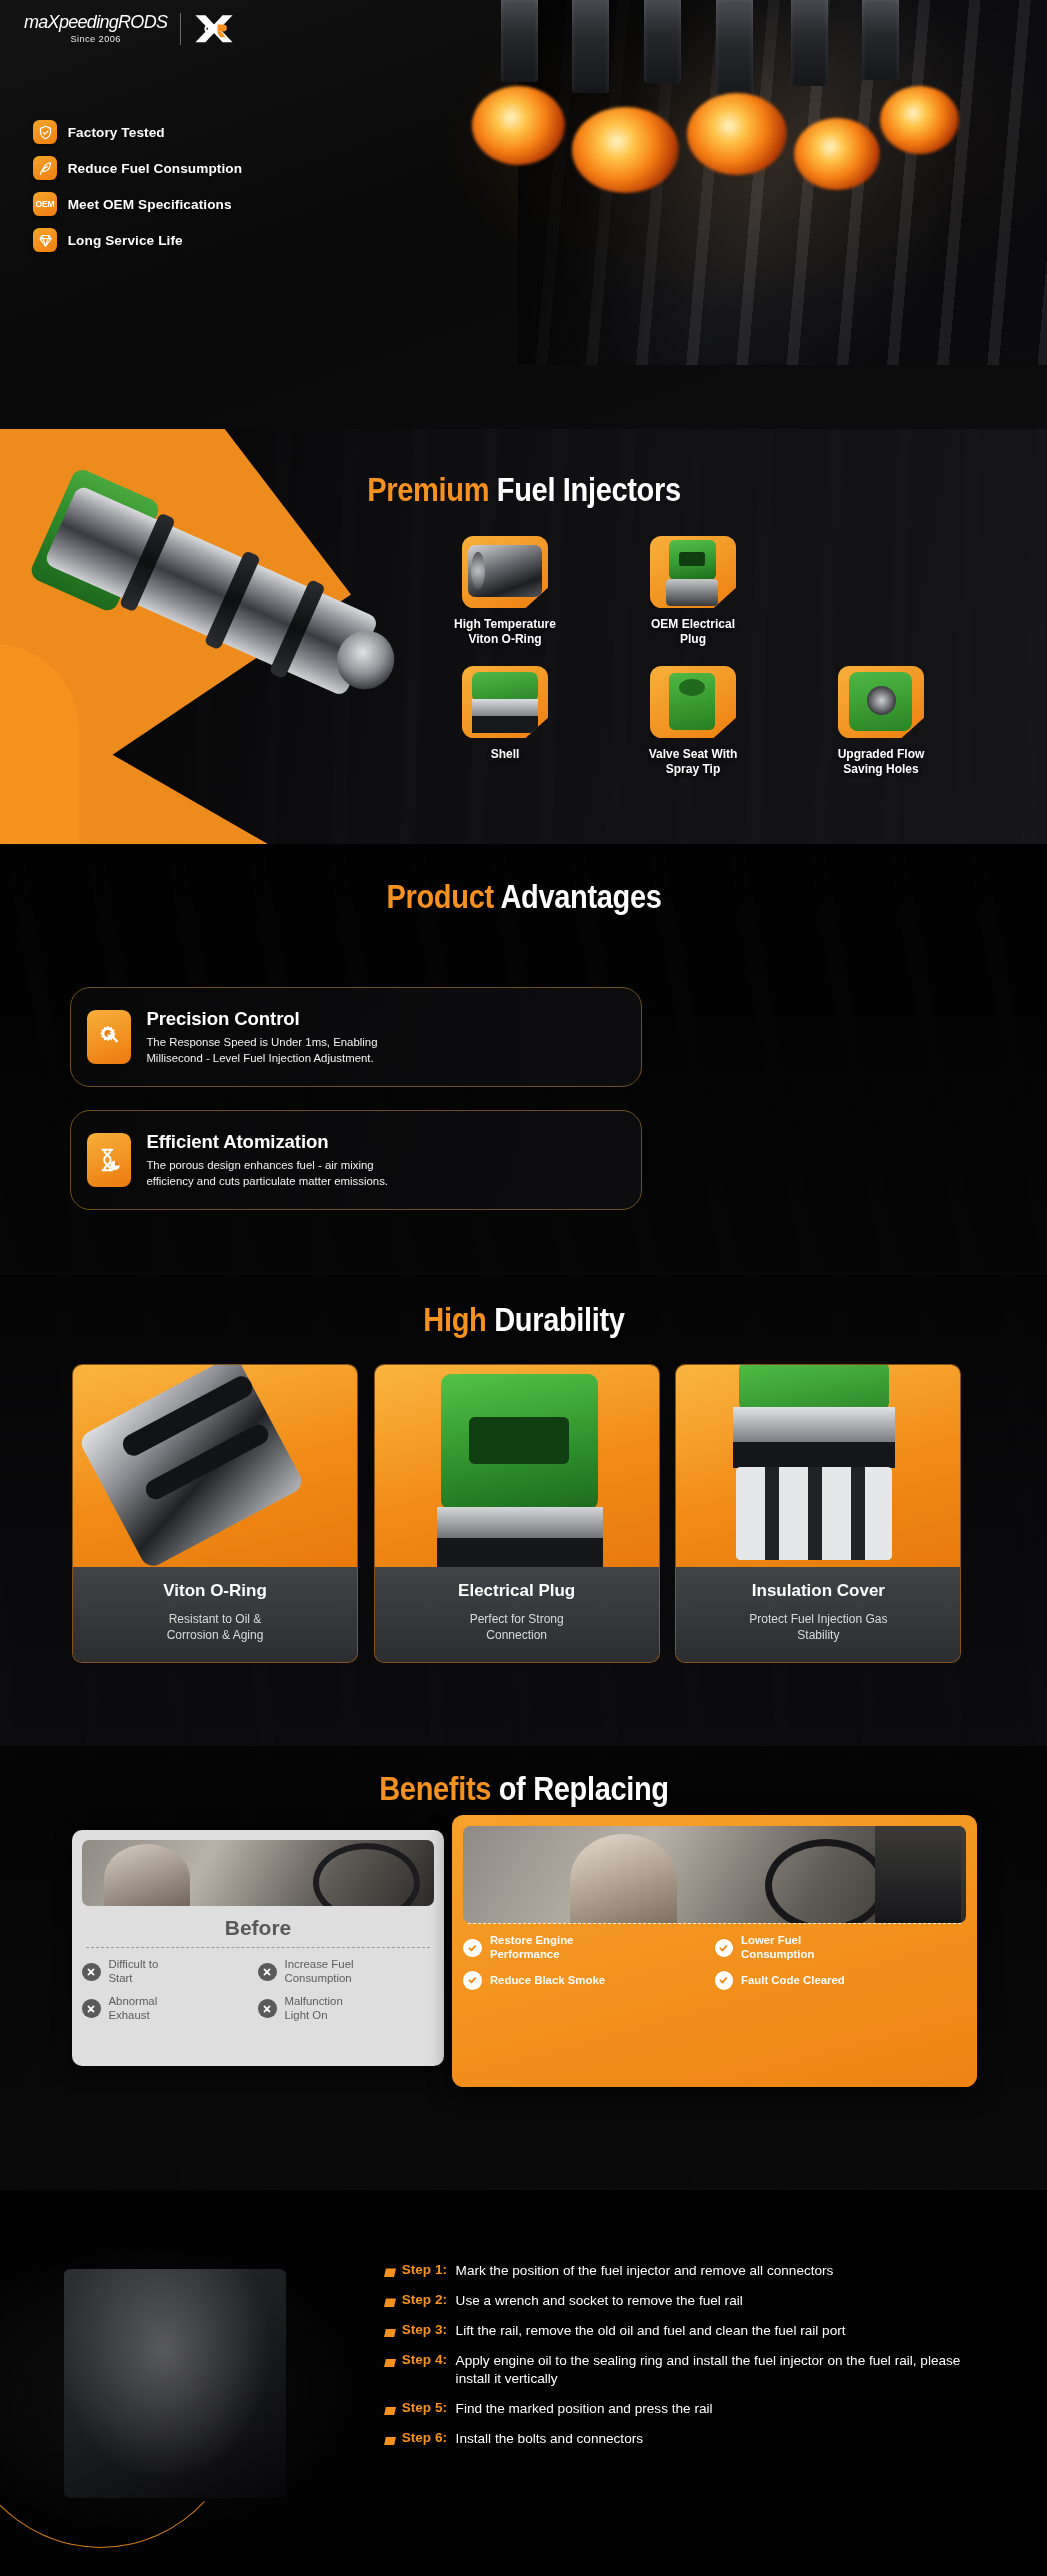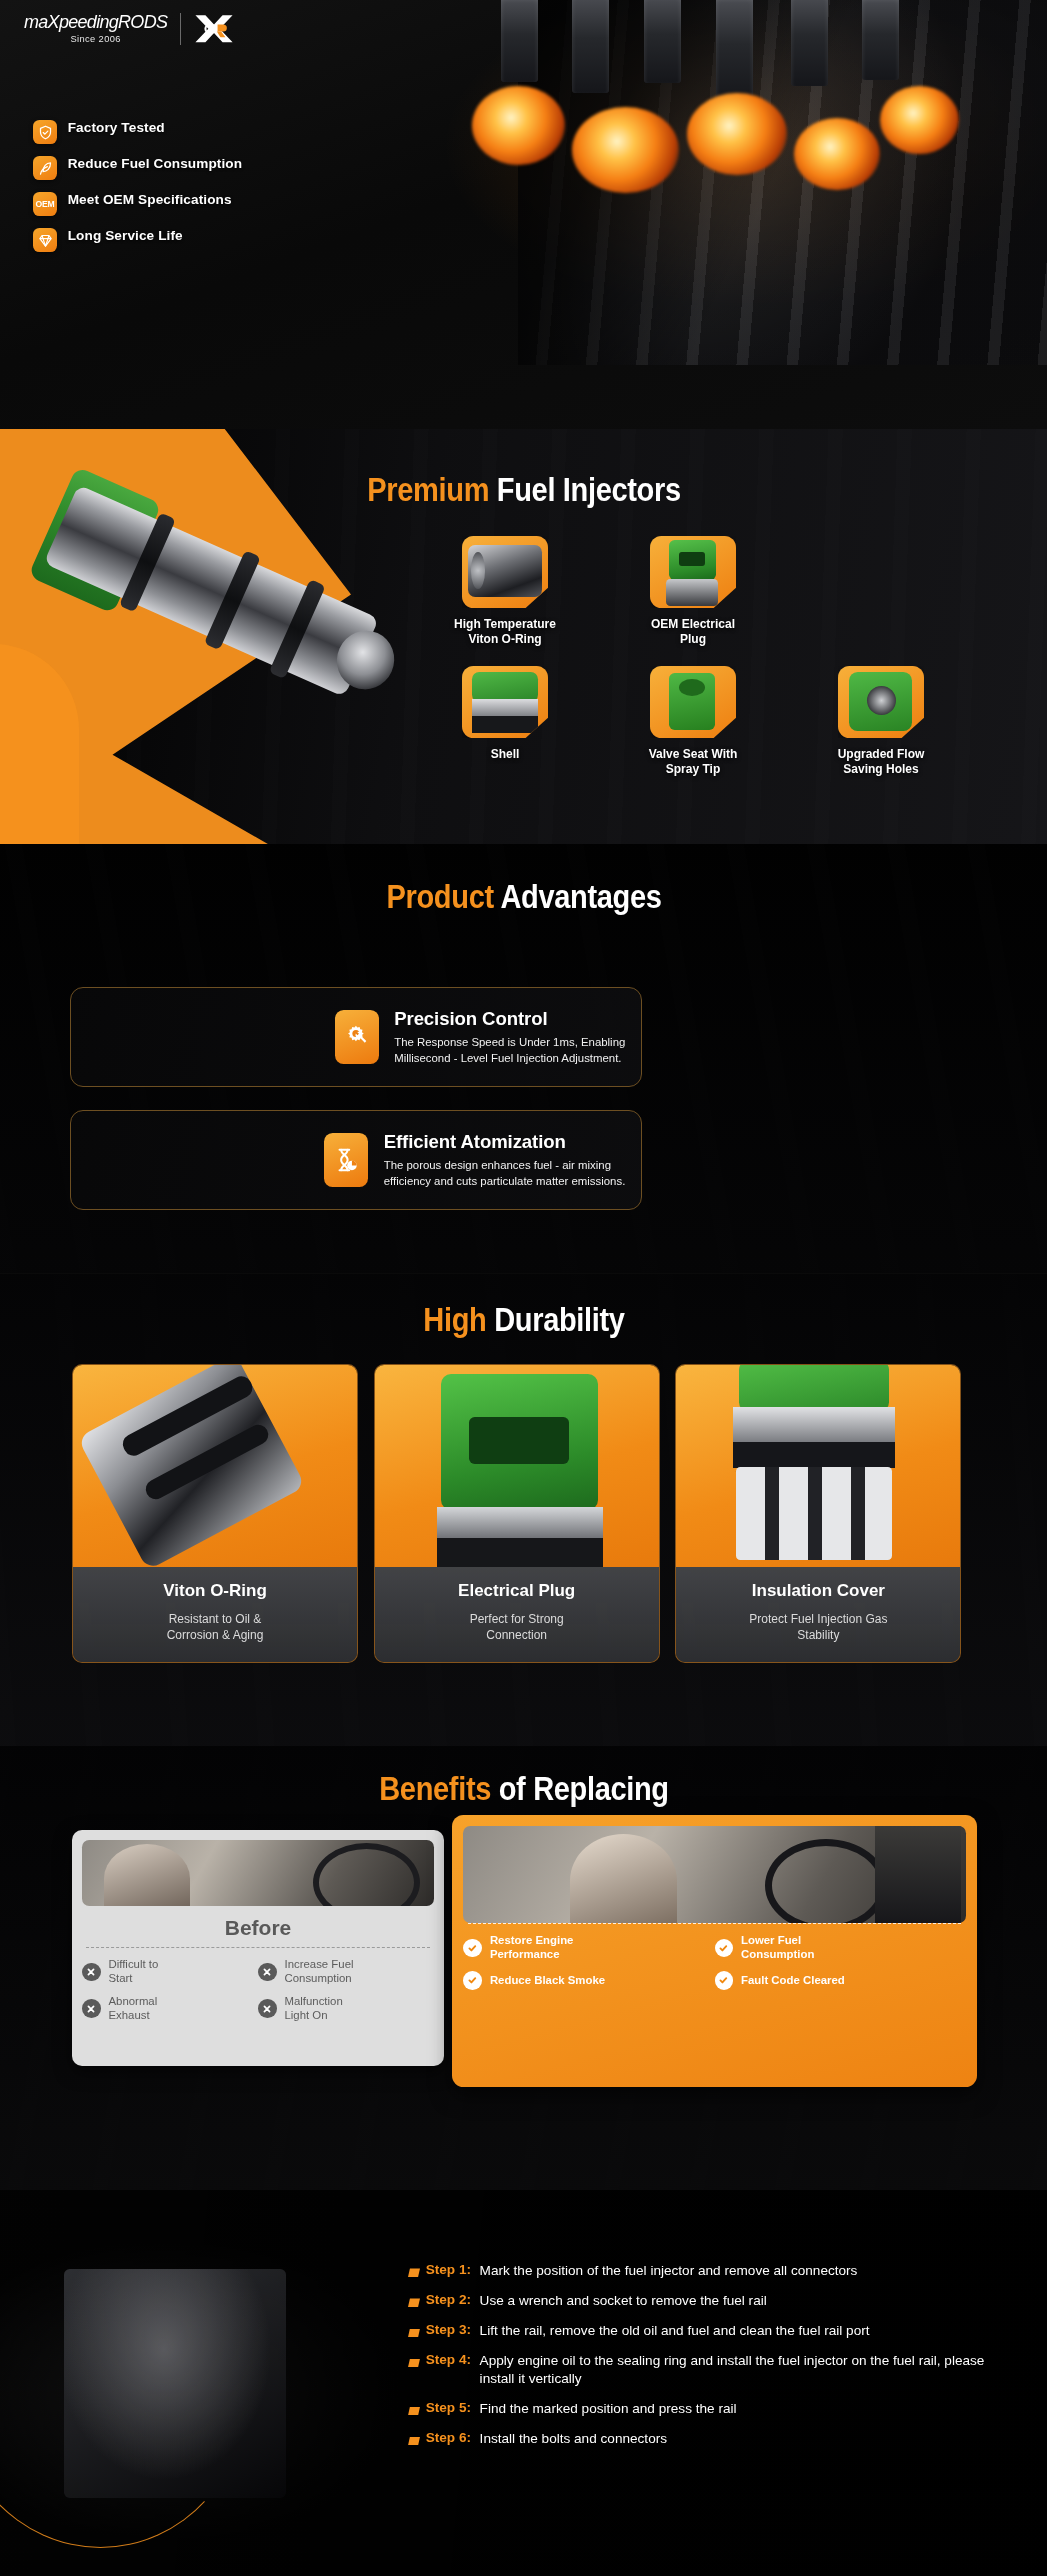--- a/index.html
+++ b/index.html
@@ -56,21 +56,21 @@
   .logo-since { font-size:9.3px; color:#e7e7e7; text-align:center; margin-top:2.9px; letter-spacing:0.4px; font-style:normal; font-weight:normal;}
   .logo-div { width:0.7px; height:31.5px; background:#6a6a6a; }
   .logo-mark { position:relative; width:40px; height:31.5px; }
 
   .hero-h1 {
     position:absolute; left:27px; top:54px;
     font-size:39px; font-weight:bold; letter-spacing:-0.7px; white-space:nowrap;
     text-shadow:0 1.4px 7.2px rgba(0,0,0,.85);
   }
   .hero-list { position:absolute; left:33px; top:120px; }
-  .hero-item { display:flex; align-items:flex-start; margin-bottom:12px; }
+  .hero-item { display:flex; align-items:center; margin-bottom:12px; }
   .hero-ico {
     width:24px; height:24px; border-radius:6.4px; flex:none;
     background:linear-gradient(150deg,#F6A62B,#EF7D10);
     display:flex; align-items:center; justify-content:center;
     box-shadow:0 1.4px 4.3px rgba(0,0,0,.5);
   }
   .hero-ico svg { display:block; }
   .hero-ico .oem { font-size:8.6px; font-weight:bold; color:#fff; letter-spacing:-0.2px; }
   .hero-lbl { margin-left:10.7px; font-size:13.6px; font-weight:600; letter-spacing:0.1px; text-shadow:0 0.7px 2.9px rgba(0,0,0,.9); }
 
@@ -134,23 +134,23 @@
     position:absolute; left:0; top:844px; width:1048px; height:429px;
     background:
       linear-gradient(180deg, rgba(0,0,0,.9), rgba(5,5,6,.96)),
       repeating-linear-gradient(80deg, rgba(110,112,118,.12) 0 17px, rgba(10,10,12,.4) 17px 79px),
       #0b0b0c;
     overflow:hidden;
   }
   .adv-title { position:absolute; left:0; top:34px; width:1048px; }
   .adv-card {
     position:absolute; left:70px; width:572px; height:100px;
-    border:0.7px solid #6d4f22; border-radius:13px;
+    border:0.7px solid #6d4f22; border-radius:20px;
     background:linear-gradient(100deg, rgba(8,8,9,.94), rgba(14,14,16,.85));
-    display:flex; align-items:center; padding:0 15.7px;justify-content:flex-end;
+    display:flex; align-items:center; padding:0 15.7px;
   }
   .adv-ico {
     width:44px; height:54px; border-radius:8.6px; flex:none; margin-right:15.7px;
     background:linear-gradient(160deg,#F7B03A,#ED7A0E);
     display:flex; align-items:center; justify-content:center;
   }
   .adv-h { font-size:18.6px; font-weight:bold; letter-spacing:-0.1px; margin-bottom:5.7px; }
   .adv-p { font-size:11.4px; line-height:1.35; color:#f2f2f2; }
 
   
@@ -225,21 +225,21 @@
     border:1.4px solid rgba(245,145,30,.85); border-radius:50%;
     border-right-color:transparent; border-top-color:transparent;
   }
   .mechanic {
     position:absolute; left:64px; top:79px; width:222px; height:229px;
     background:
       radial-gradient(ellipse at 45% 35%, rgba(160,160,165,.5), rgba(0,0,0,0) 62%),
       linear-gradient(150deg, rgba(70,72,78,.7), rgba(8,8,10,.9));
     border-radius:5.7px; opacity:.9;
   }
-  .steps-list { position:absolute; left:408px; top:72px; width:594px; }
+  .steps-list { position:absolute; left:384px; top:72px; width:594px; }
   .step-row { display:flex; align-items:flex-start; margin-bottom:12px; }
   .step-flag { width:12px; height:8.6px; flex:none; margin-top:6.4px; background:#F5911E;
                clip-path:polygon(16% 0,100% 0,84% 100%,0 100%); }
   .step-no { color:#F5911E; font-size:13.6px; font-weight:600; margin:0 8.6px 0 5.7px; white-space:nowrap; flex:none; }
   .step-tx { font-size:13.6px; line-height:1.33; color:#fff; }
 </style>
 </head>
 <body>
 
 <div class="page">

